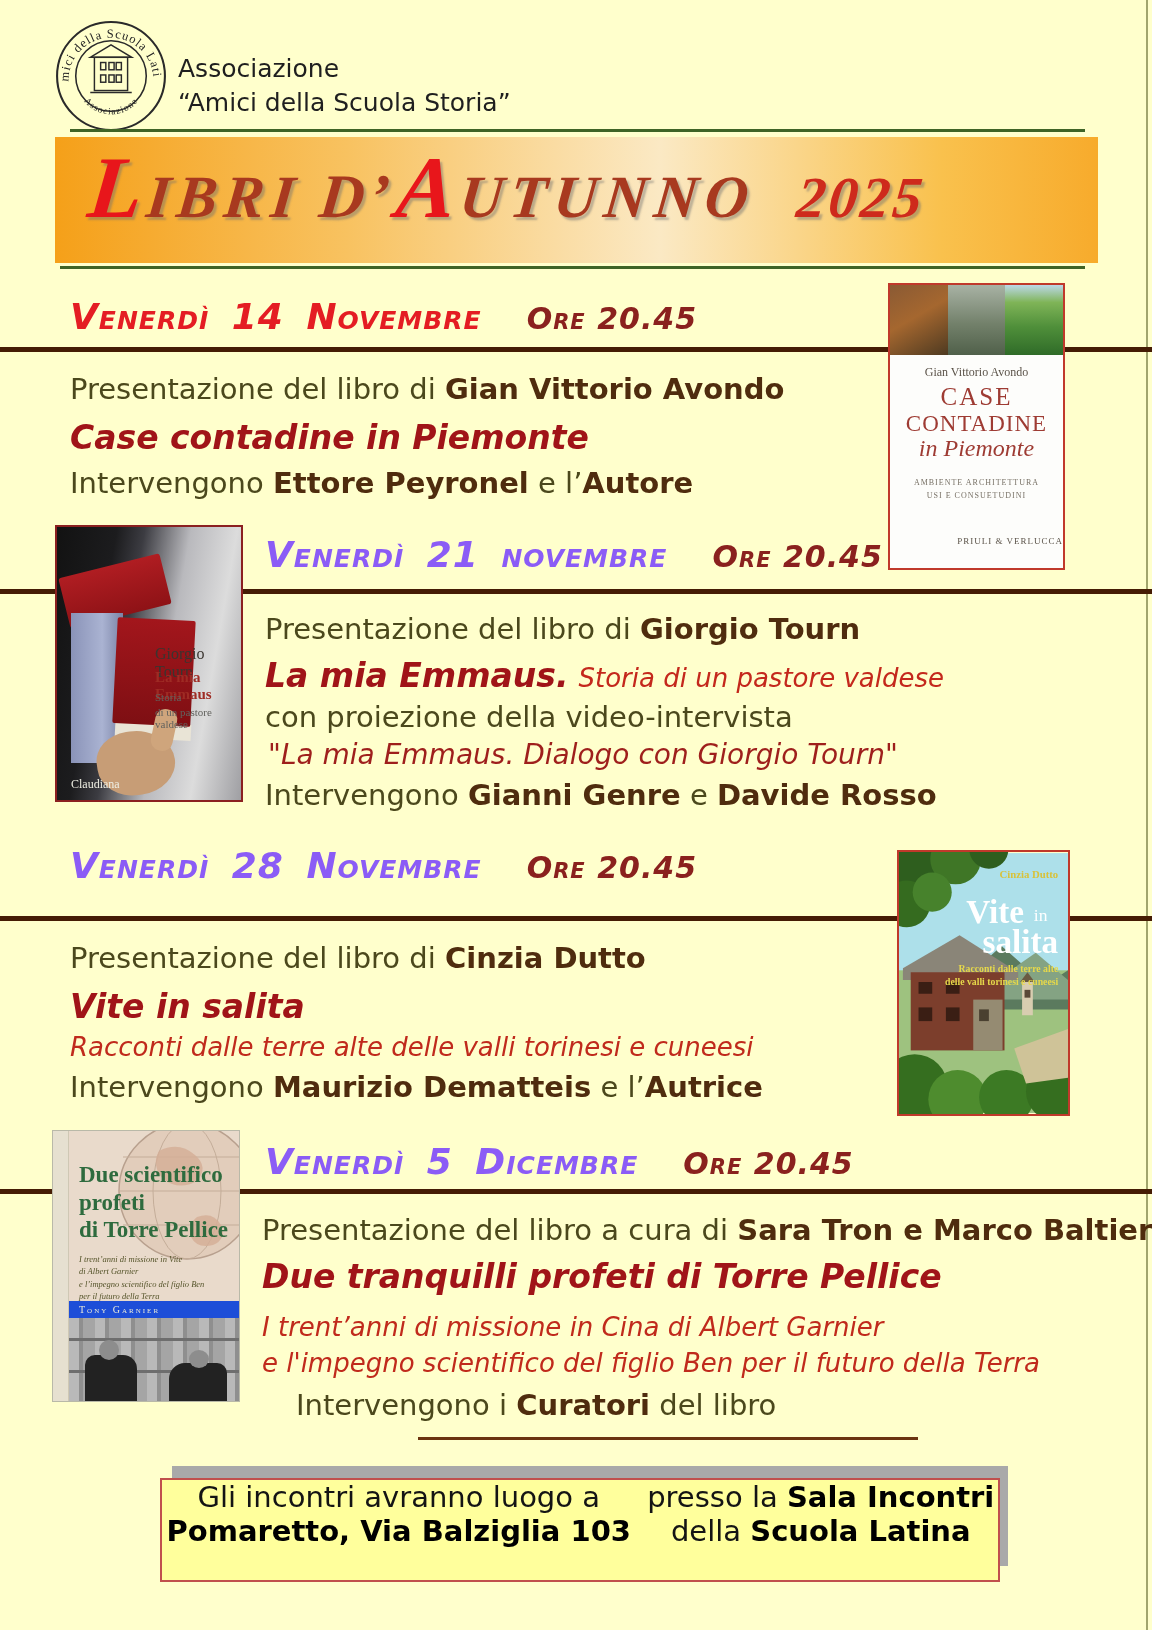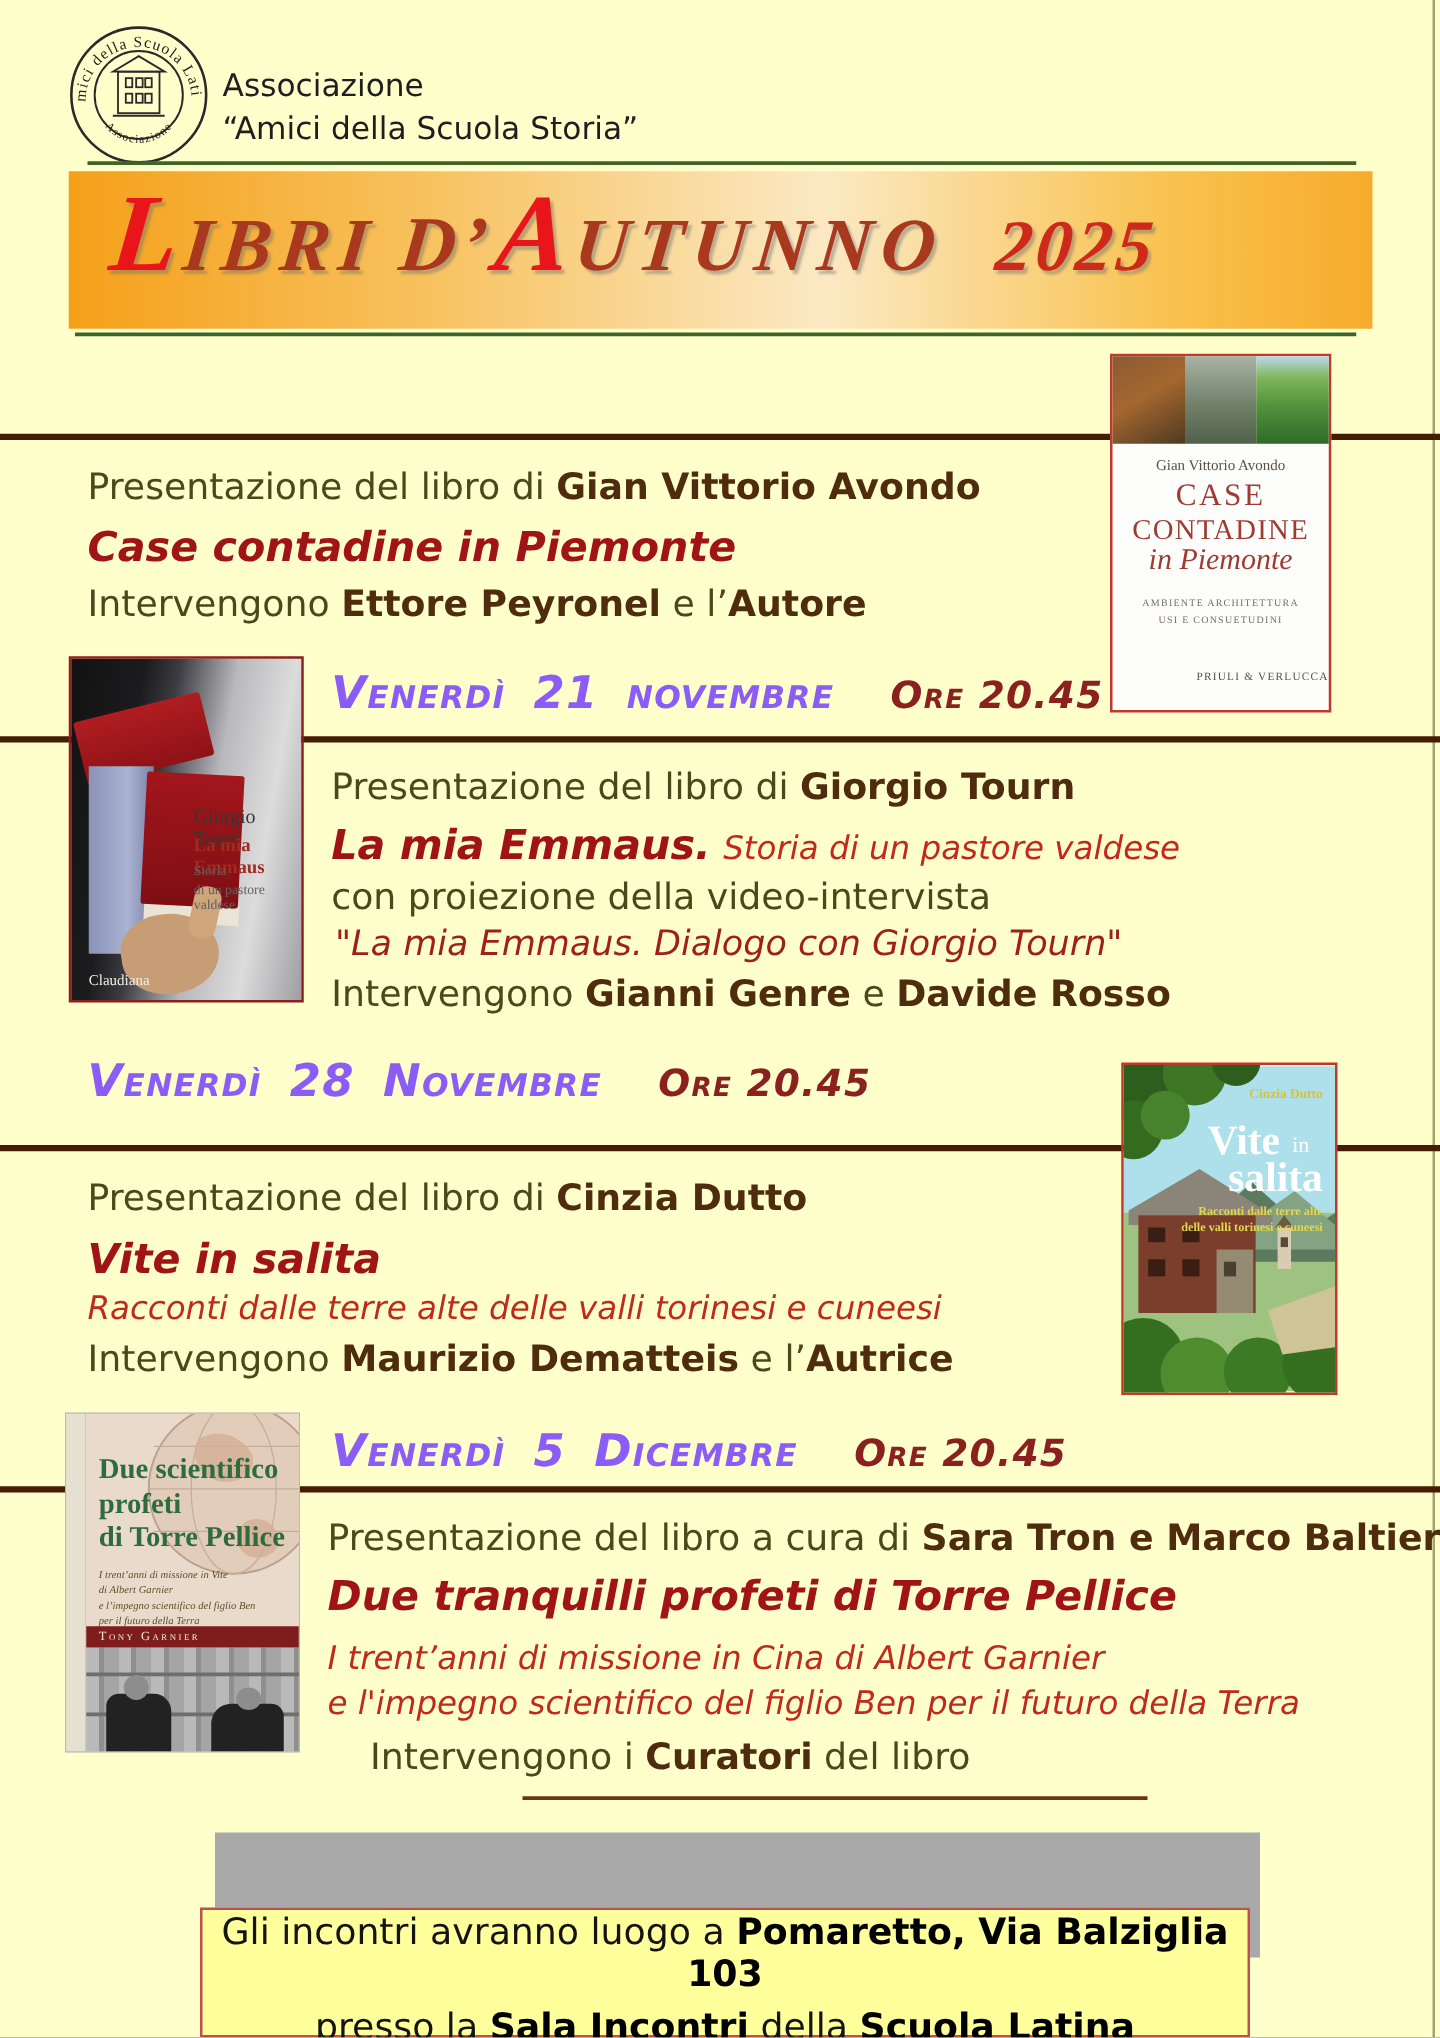--- a/index.html
+++ b/index.html
@@ -71,32 +71,32 @@
   .b2 .t-s2{position:absolute;left:98px;top:179px;font-size:11px;color:#62625e;}
   .b2 .t-pub{position:absolute;left:14px;bottom:8px;font-size:12px;color:#efefe4;}
 
   
   .b4{left:52px;top:1130px;width:188px;height:272px;border:1px solid #b9b9a8;background:#ece4d6;overflow:hidden;}
   .b4 .spinecol{position:absolute;left:0;top:0;width:15px;height:100%;background:#e6e0d0;border-right:1px solid #cfc8b4;}
   .b4 .mapa{position:absolute;left:16px;top:0;width:172px;height:170px;background:#e9dacb;}
   .b4 .title{position:absolute;left:26px;top:30px;font-family:"Liberation Serif",serif;font-weight:bold;
              font-size:23px;line-height:1.2;color:#2e6b3e;z-index:2;}
   .b4 .subt{position:absolute;left:26px;top:122px;font-style:italic;font-size:8.5px;line-height:1.45;color:#55542a;z-index:2;font-family:"Liberation Serif",serif;}
-  .b4 .band{position:absolute;left:16px;top:170px;width:172px;height:17px;background:#7f1d1d;z-index:2;}
+  .b4 .band{position:absolute;left:16px;top:170px;width:172px;height:17px;background:#1d4ed8;z-index:2;}
   .b4 .band span{display:block;margin-left:10px;font-variant:small-caps;font-size:10px;color:#e9e9d8;letter-spacing:2px;line-height:17px;font-family:"Liberation Serif",serif;}
   .b4 .photo{position:absolute;left:16px;top:187px;width:172px;height:85px;
      background:repeating-linear-gradient(90deg,#b9b9b9 0 10px,#8f8f8f 10px 14px,#a5a5a5 14px 26px);}
   .b4 .shelf{position:absolute;width:100%;height:3px;background:#6e6e6e;}
   .b4 .man{position:absolute;bottom:0;background:#222;}
   .b4 .head{position:absolute;background:#8d8d8d;border-radius:50%;}
 
   
   .foot-shadow{position:absolute;left:172px;top:1466px;width:836px;height:100px;background:#a9a9a9;}
   .foot-box{position:absolute;left:160px;top:1478px;width:836px;height:100px;background:#FFFF9C;
-            border:2px solid #c0504d;z-index:2;display:flex;flex-direction:column;justify-content:flex-start;gap:8px;margin-top:48px;}
+            border:2px solid #c0504d;z-index:2;display:flex;flex-direction:row;justify-content:center;gap:8px;}
   .foot-line{text-align:center;font-size:29px;color:#141414;}
   .foot-line b{color:#000;}
 
   .edge-line{position:absolute;left:1146px;top:0;width:2px;height:1630px;background:#8a8f55;opacity:.8;}
   .short-hr{position:absolute;left:418px;top:1437px;width:500px;height:3px;background:#6b3410;}
 </style>
 </head>
 <body>
 
 <div class="page">
@@ -138,20 +138,24 @@
     <span class="t t-init">L</span>
     <span class="t t-rest">IBRI</span>
     <span class="t t-conn">D’</span>
     <span class="t t-init">A</span>
     <span class="t t-rest">UTUNNO</span>
     <span class="t t-year">2025</span>
   </div>
 
   <div class="gline" style="left:60px;top:266px;width:1025px;"></div>
 
+  <div class="ev-head" style="left:70px;top:296px;">
+    <span class="ev-date c-bright">Venerdì 14 Novembre</span>
+    <span class="ev-time">Ore 20.45</span>
+  </div>
   <div class="hr" style="top:347px;"></div>
   <div class="pres" style="left:70px;top:372px;">
     <span>Presentazione del libro di </span><b>Gian Vittorio Avondo</b>
   </div>
   <div class="booktitle" style="left:70px;top:418px;">Case contadine in Piemonte</div>
   <div class="interv" style="left:70px;top:466px;">
     <span>Intervengono </span><b>Ettore Peyronel</b><span> e l’</span><b>Autore</b>
   </div>
 
   <div class="book b1 serif">

